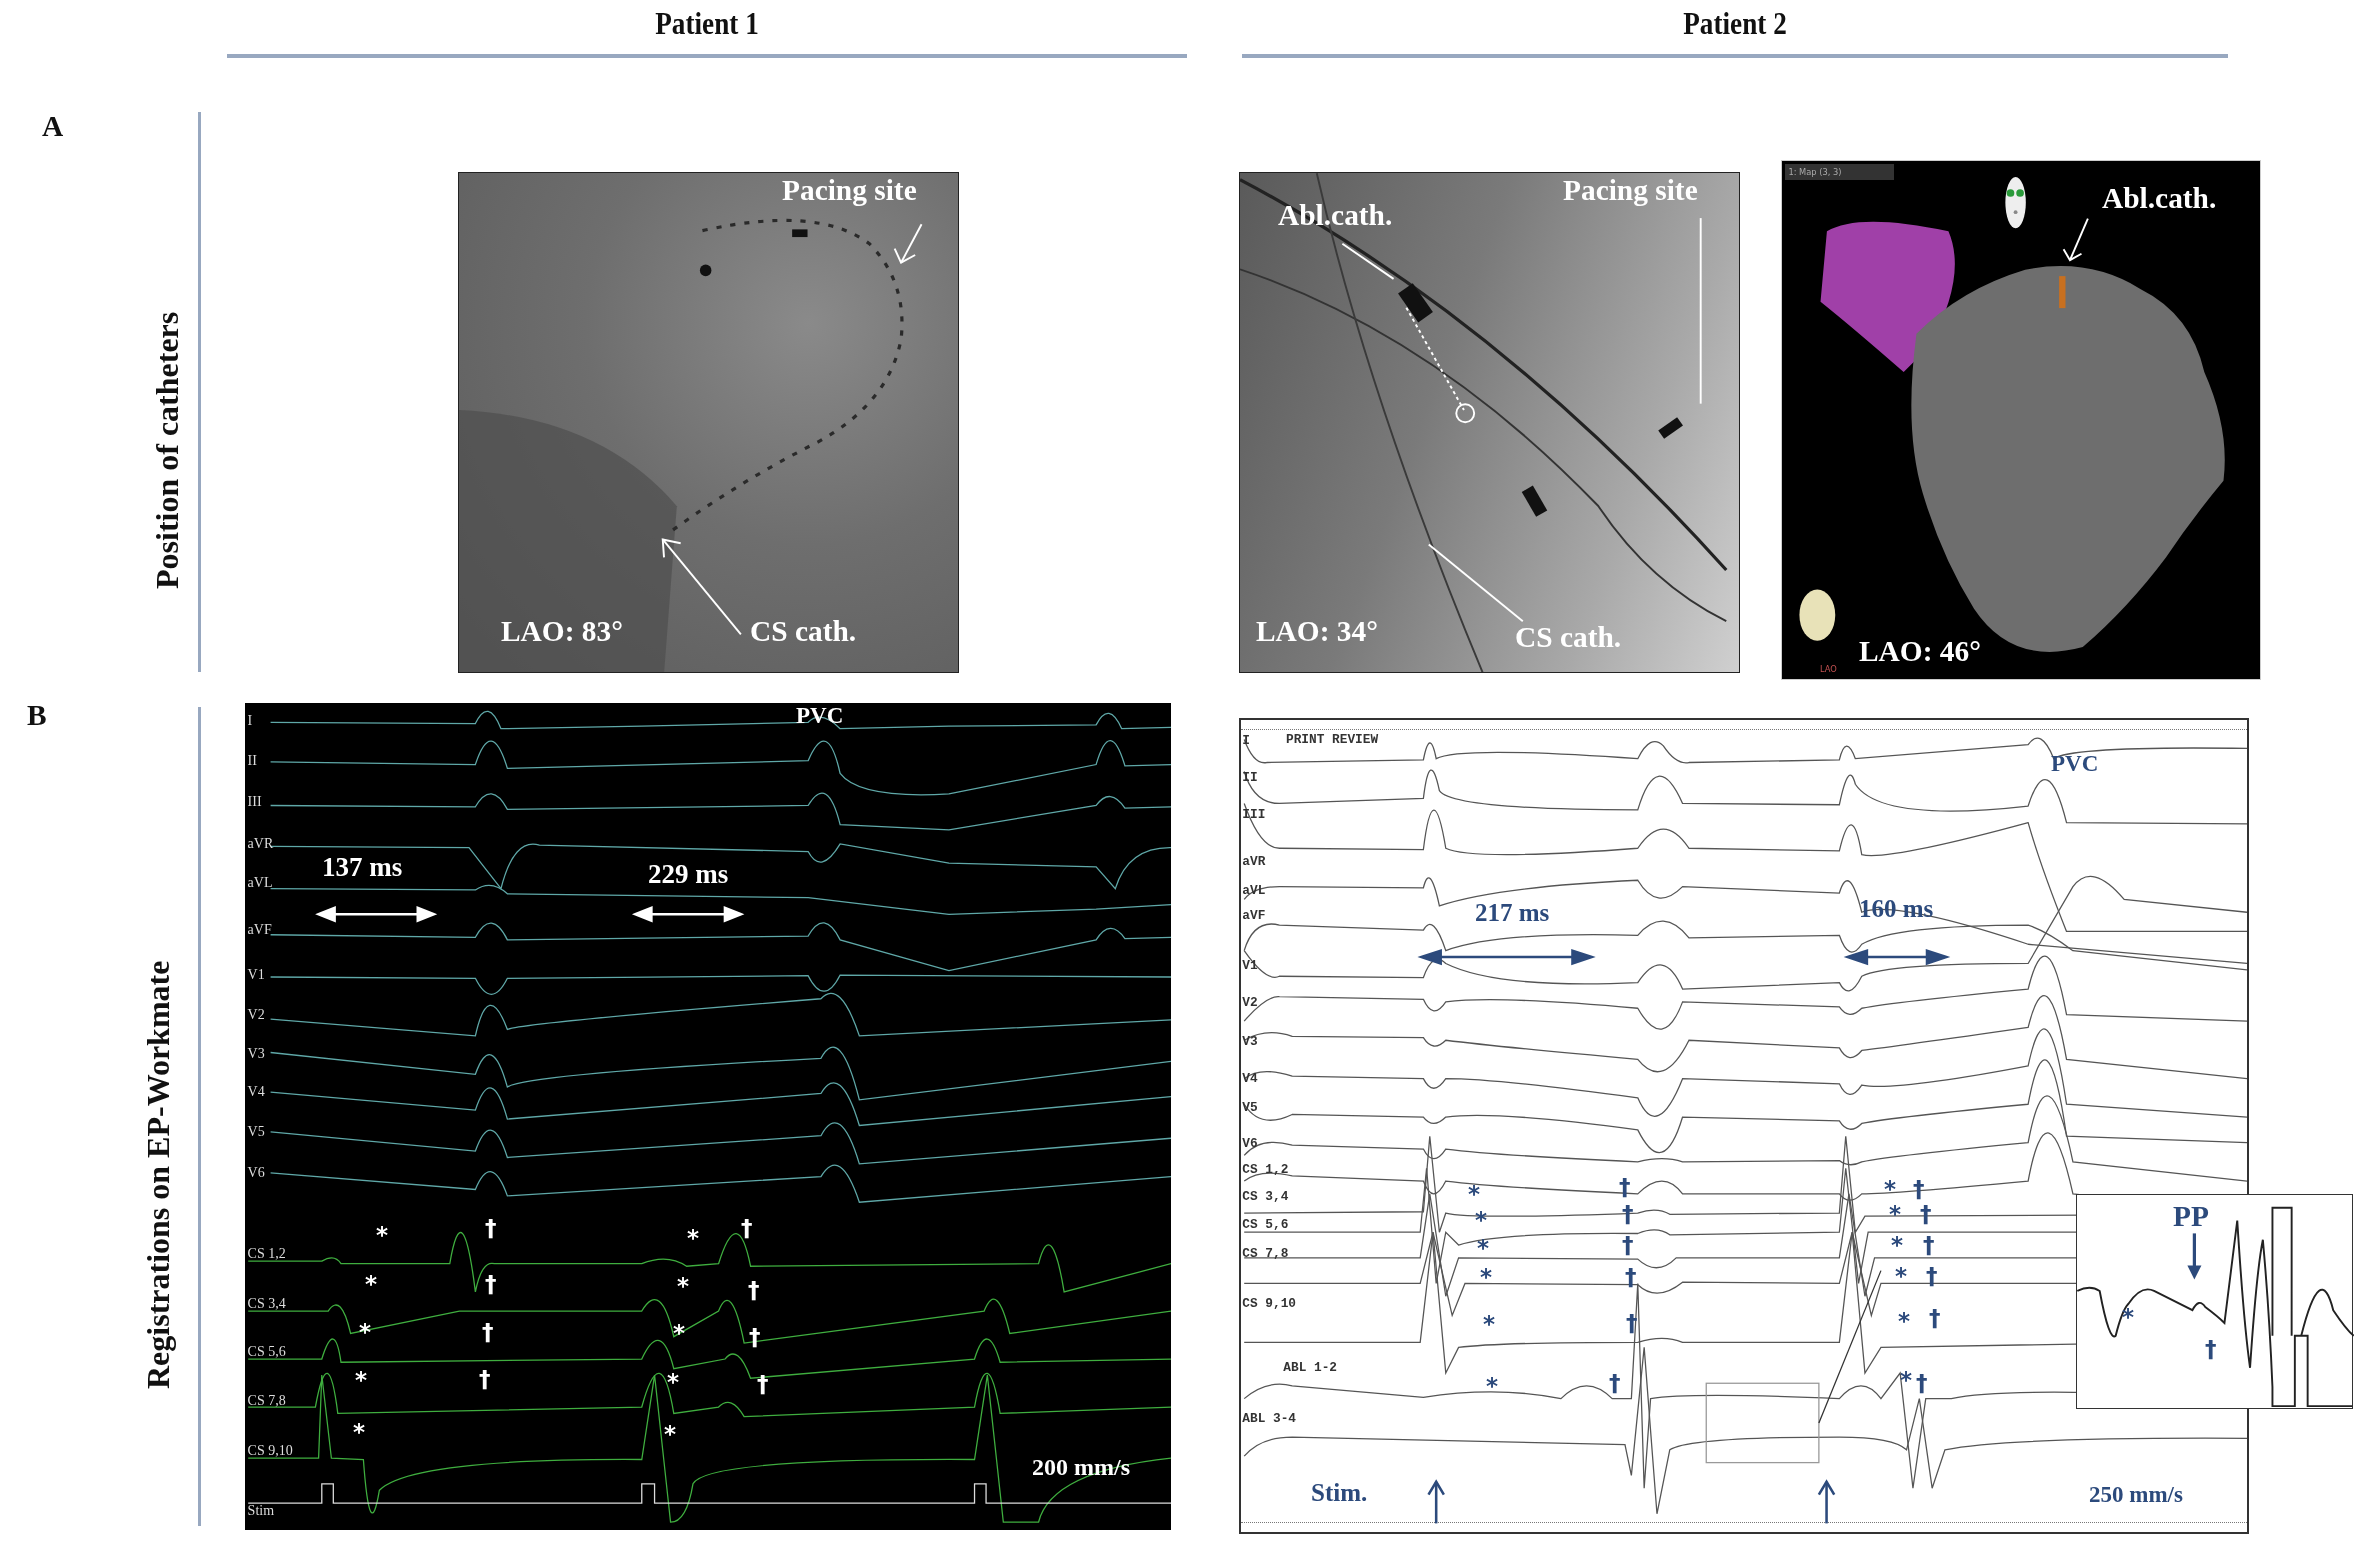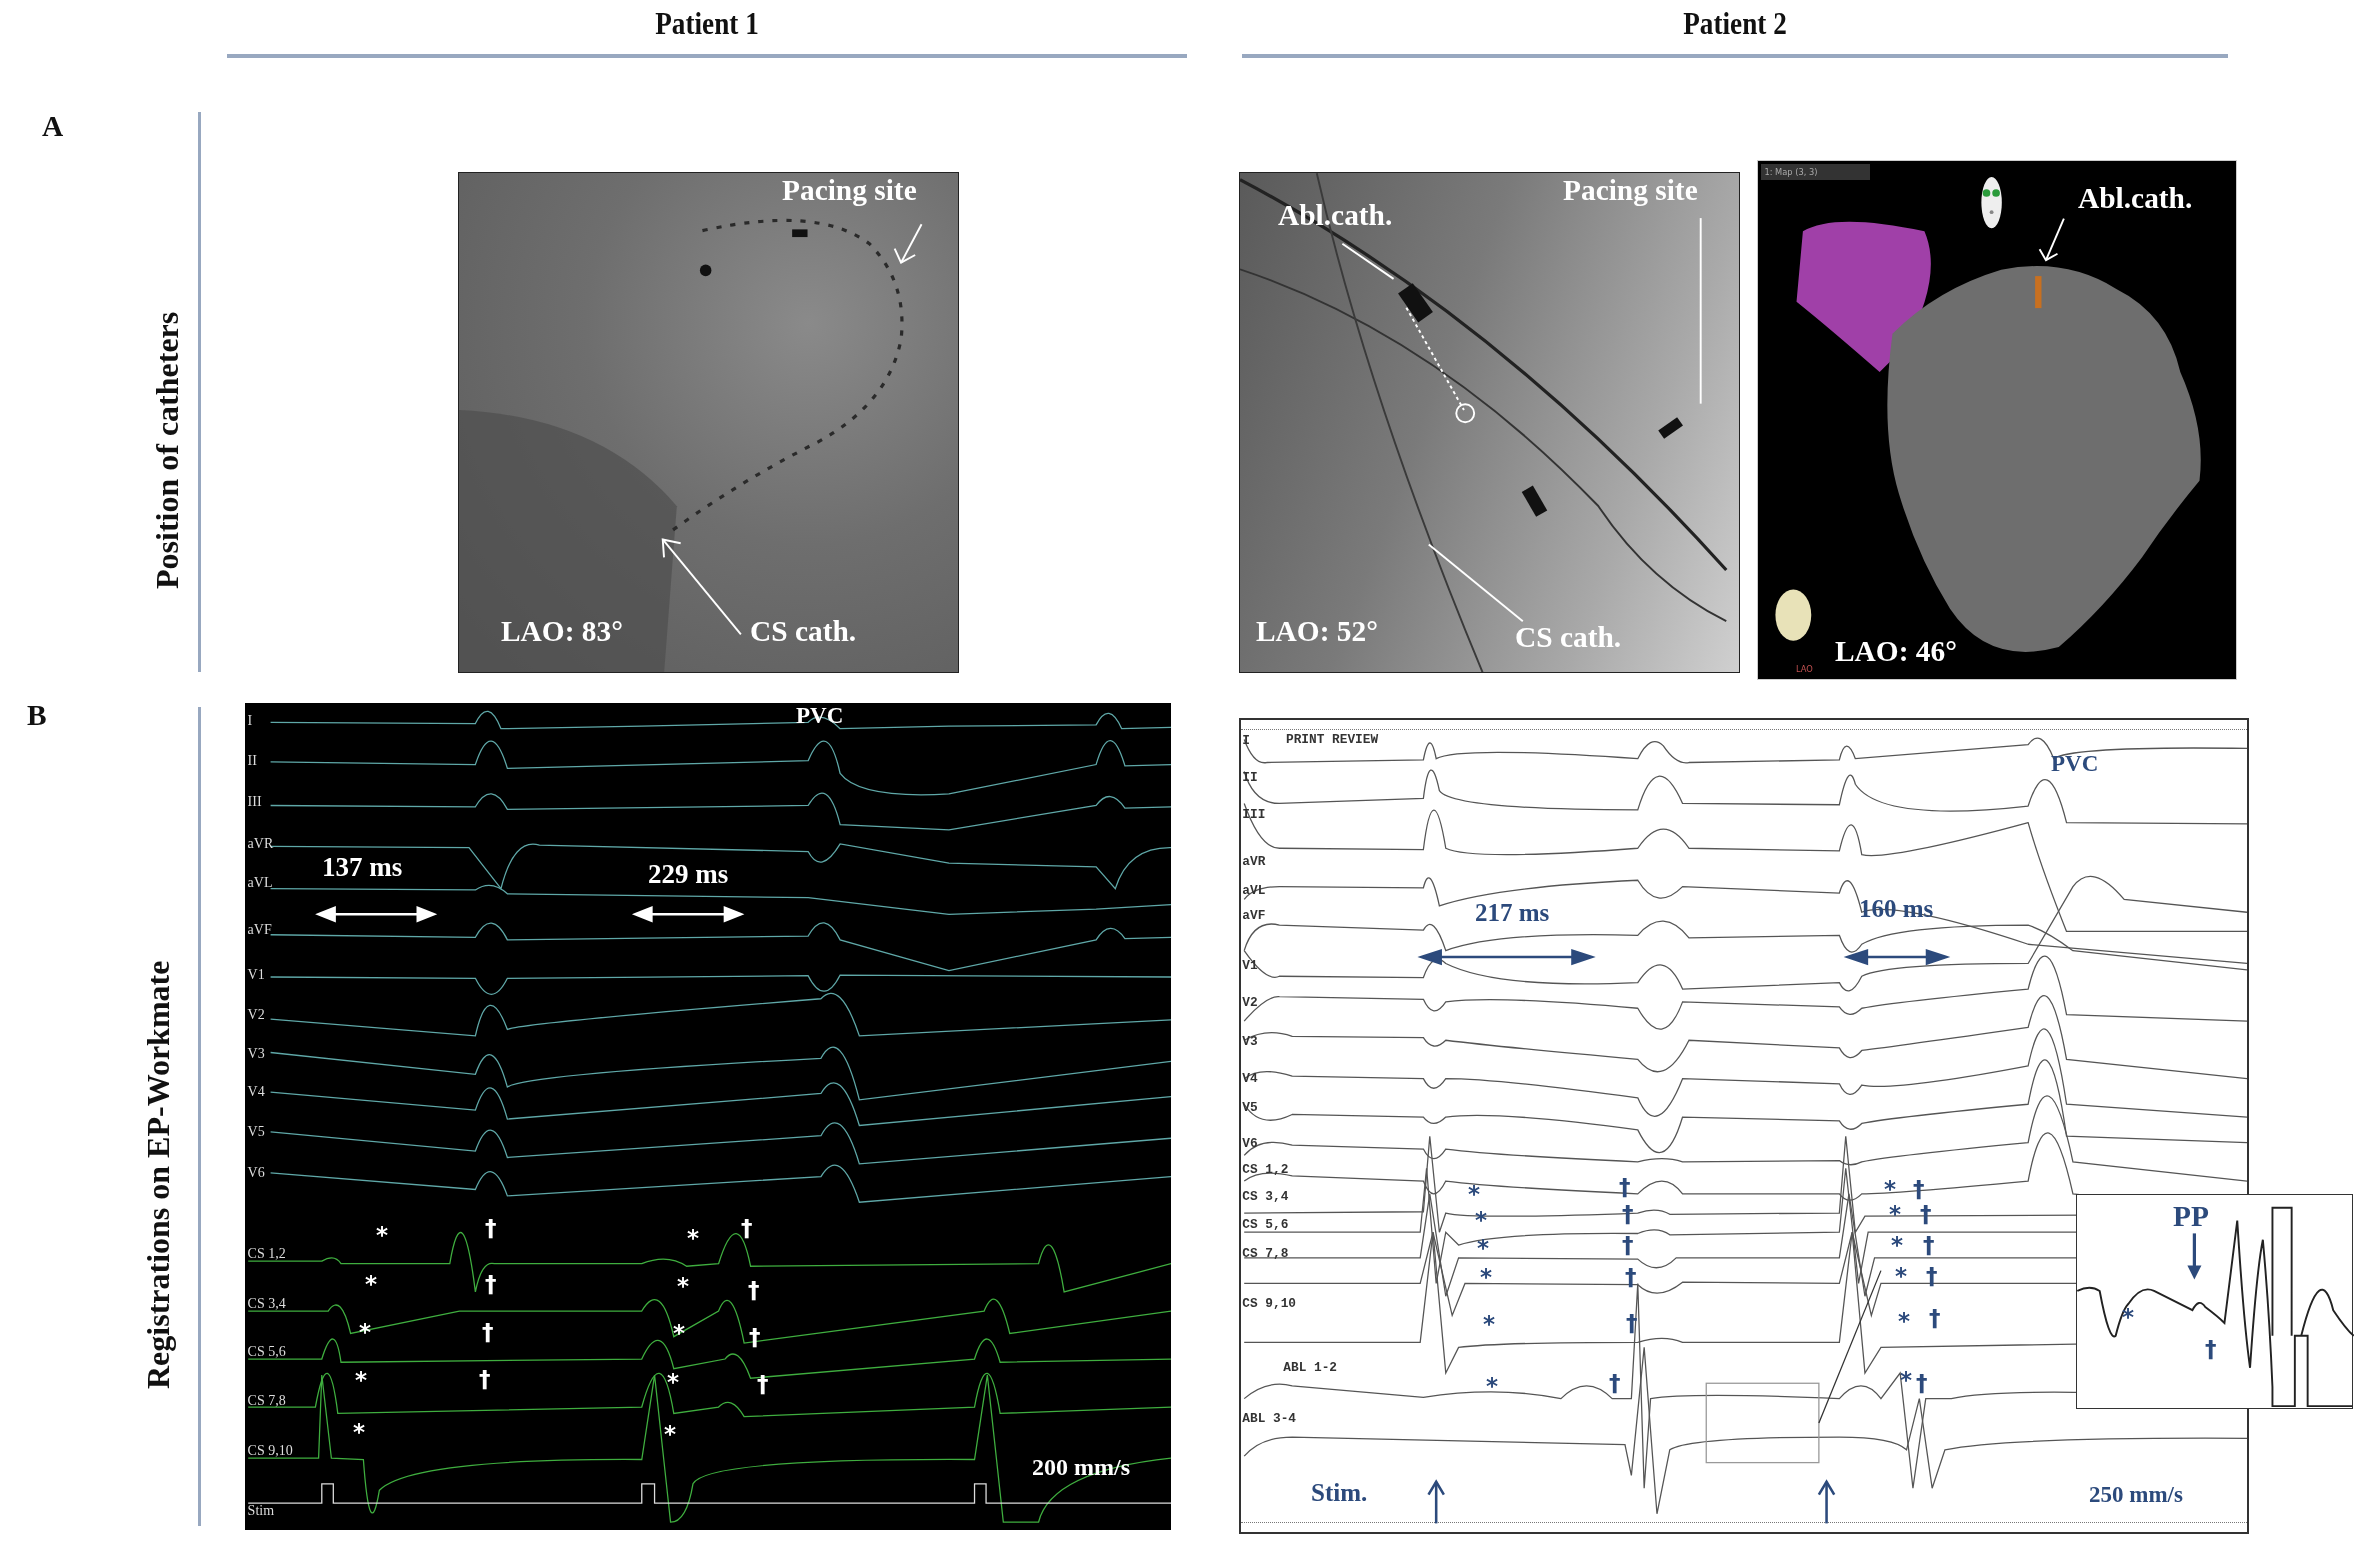--- a/index.html
+++ b/index.html
@@ -6,21 +6,21 @@
   body{width:2377px;height:1554px;position:relative;overflow:hidden;font-family:"DejaVu Serif","Liberation Serif",serif;}
   .abs{position:absolute;}
   .hdr{font-family:"Liberation Serif",serif;font-weight:bold;font-size:32px;color:#111;text-align:center;transform:scaleX(0.85);}
   .hrule{height:3.8px;background:#98a8c0;}
   .vrule{width:2.6px;background:#98a8c0;}
   .letter{font-family:"Liberation Serif",serif;font-weight:bold;font-size:29.4px;color:#111;}
   .vlabel{font-family:"Liberation Serif",serif;font-weight:bold;font-size:32px;color:#111;white-space:nowrap;transform-origin:left top;transform:rotate(-90deg);}
   .img{overflow:hidden;border:1.9px solid #222;box-sizing:border-box;}
   .fluoro1{background:radial-gradient(ellipse at 70% 30%,#8a8a8a 0%,#6e6e6e 45%,#5a5a5a 100%);}
   .fluoro2{background:linear-gradient(110deg,#5a5a5a 0%,#7a7a7a 40%,#a9a9a9 75%,#d0d0d0 100%);}
-  .map3d{background:#000;border:1.9px solid #ccc;}
+  .map3d{background:#000;border:1.9px solid #ccc;margin-left:24px;}
   .ovl{font-family:"Liberation Serif",serif;font-weight:bold;color:#fff;font-size:29.4px;white-space:nowrap;}
   .ecg1{background:#000;}
   .ecg2{background:#fff;border:2.6px solid #333;}
   .lead1{font-family:"Liberation Serif",serif;font-size:14px;color:#ddd;}
   .lead2{font-family:"Liberation Mono",monospace;font-size:12.8px;color:#333;font-weight:bold;}
   .ann-w{font-family:"Liberation Serif",serif;font-weight:bold;color:#fff;font-size:27px;white-space:nowrap;}
   .ann-b{font-family:"Liberation Serif",serif;font-weight:bold;color:#2c4a7c;font-size:25px;white-space:nowrap;}
   .mark-w{font-family:"DejaVu Sans",sans-serif;font-weight:bold;color:#fff;font-size:23px;}
   .mark-b{font-family:"DejaVu Sans",sans-serif;font-weight:bold;color:#2c4a7c;font-size:23px;}
   svg{position:absolute;left:0;top:0;}
@@ -67,21 +67,21 @@
     <rect x="665" y="380" width="16" height="36" fill="#111" transform="rotate(55 673 398)"></rect>
     <line x1="160" y1="110" x2="240" y2="165" stroke="#fff" stroke-width="3"></line>
     <line x1="720" y1="70" x2="720" y2="360" stroke="#fff" stroke-width="3"></line>
     <line x1="260" y1="210" x2="350" y2="370" stroke="#fff" stroke-width="3" stroke-dasharray="5,5"></line>
     <circle cx="352" cy="375" r="14" stroke="#fff" stroke-width="3" fill="none"></circle>
     <line x1="442" y1="700" x2="295" y2="580" stroke="#fff" stroke-width="3"></line>
   </svg>
   <div class="abs ovl" style="left:38px;top:25.6px;">Abl.cath.</div>
   <div class="abs ovl" style="left:323px;top:1.3px;">Pacing site</div>
   <div class="abs ovl" style="left:275px;top:448px;">CS cath.</div>
-  <div class="abs ovl" style="left:16px;top:442px;">LAO: 52°</div>
+  <div class="abs ovl" style="left:16px;top:442px;">LAO: 34°</div>
 </div>
 
 <div class="abs img map3d" style="left:1757px;top:160px;width:480px;height:520px;">
   <div class="abs" style="left:2.6px;top:2.6px;width:106px;height:16.6px;background:#333;color:#aaa;font-family:'DejaVu Sans',sans-serif;font-size:8.3px;line-height:16.6px;padding-left:3.8px;">1: Map (3, 3)</div>
   <svg width="480" height="520" viewBox="0 0 750 813">
     <ellipse cx="365" cy="65" rx="16" ry="40" fill="#eee"></ellipse>
     <circle cx="357" cy="50" r="6" fill="#2a9a3a"></circle>
       <circle cx="372" cy="50" r="6" fill="#2a9a3a"></circle>
     <circle cx="365" cy="80" r="3" fill="#888"></circle>
     <path d="M70,110 Q120,80 260,110 Q290,180 230,290 L190,330 Q110,260 60,220 Z" fill="#a040a8"></path>

